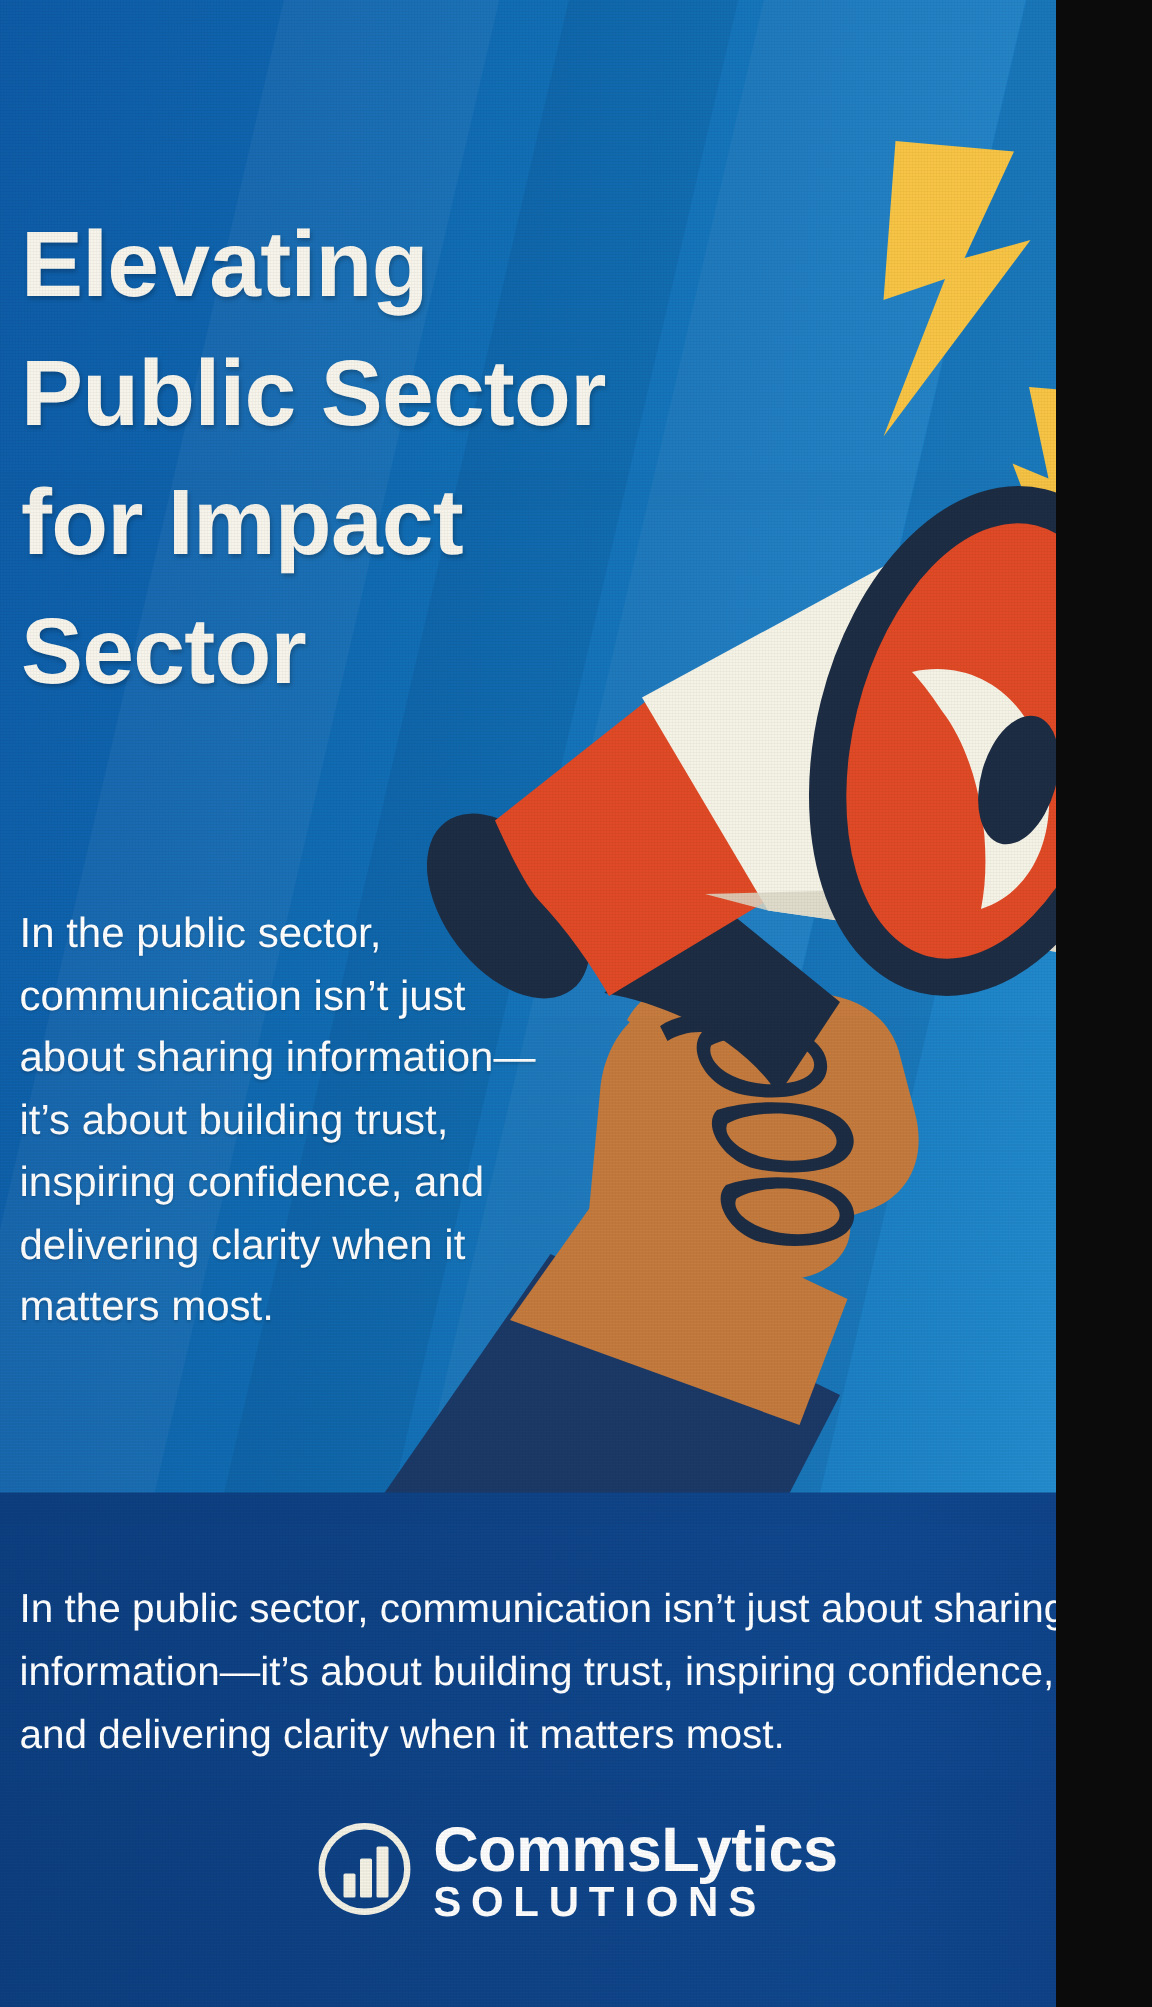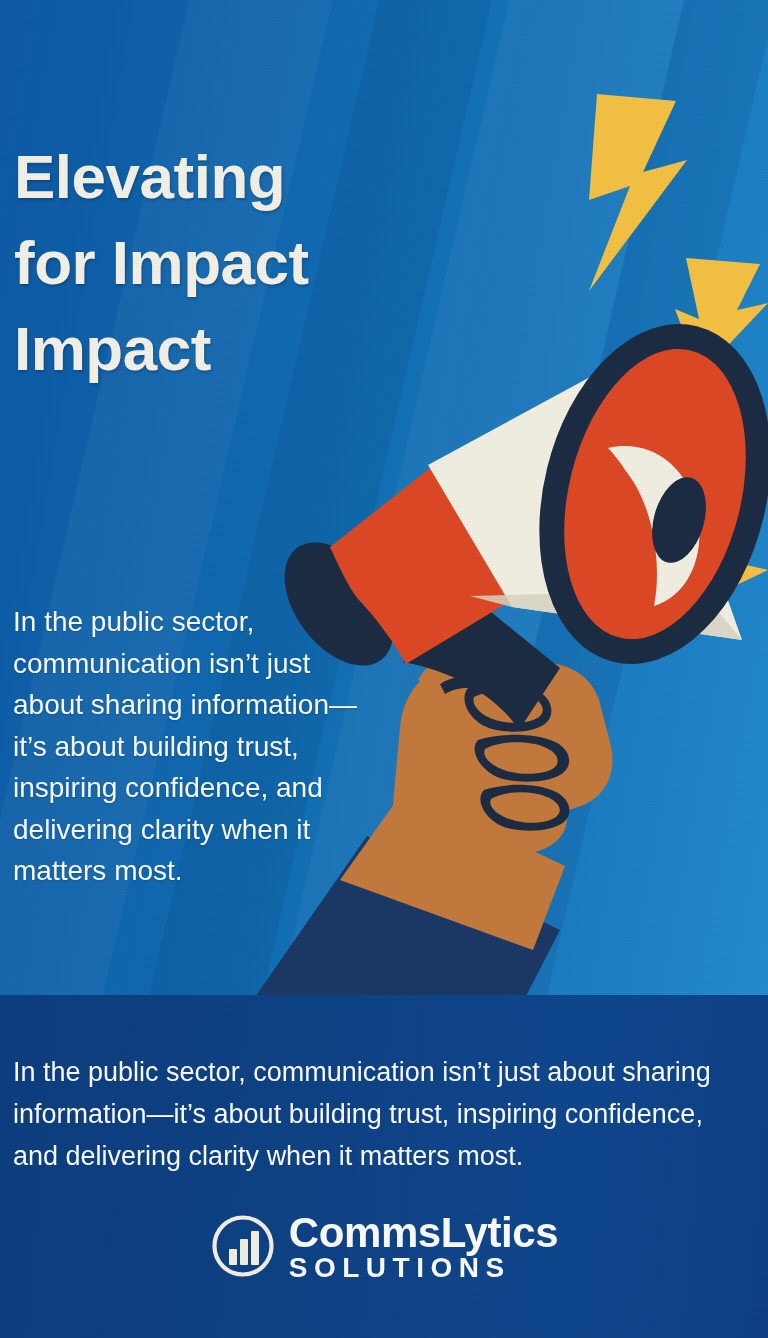--- a/index.html
+++ b/index.html
@@ -2,21 +2,21 @@
 <html><head>
 <meta charset="utf-8">
 <style>
   html, body {
     margin: 0;
     padding: 0;
     background: #0b0b0b;
   }
   #poster {
     position: relative;
-    width: 768px;
+    width: 704px;
     height: 1338px;
     overflow: hidden;
     font-family: "Liberation Sans", sans-serif;
     background: #1272b8;
   }
 
   
   .bg-base {
     position: absolute;
     inset: 0;
@@ -218,22 +218,23 @@
            C662,566 654,508 628,474
            C620,462 613,453 608,448 Z"></path>
 
       <ellipse cx="679" cy="520" rx="25" ry="44" transform="rotate(16 679 520)" fill="#1d2d44"></ellipse>
 
     </g>
   </svg>
 
   <h1 class="title">
     <span class="tline">Elevating</span>
+    <span class="tline">Public Sector</span>
     <span class="tline">for Impact</span>
-    <span class="tline">Impact</span>
+    <span class="tline">Sector</span>
   </h1>
 
   <p class="body-copy">In the public sector, communication isn’t just about sharing information—it’s about building trust, inspiring confidence, and delivering clarity when it matters most.</p>
 
   <div class="footer">
     <p class="footer-text">In the public sector, communication isn’t just about sharing information—it’s about building trust, inspiring confidence, and delivering clarity when it matters most.</p>
 
     <div class="logo-row">
       <svg class="logo-mark" viewBox="0 0 66 66">
         <circle cx="33" cy="33" r="28.5" fill="none" stroke="#f5f2e6" stroke-width="4.2"></circle>

